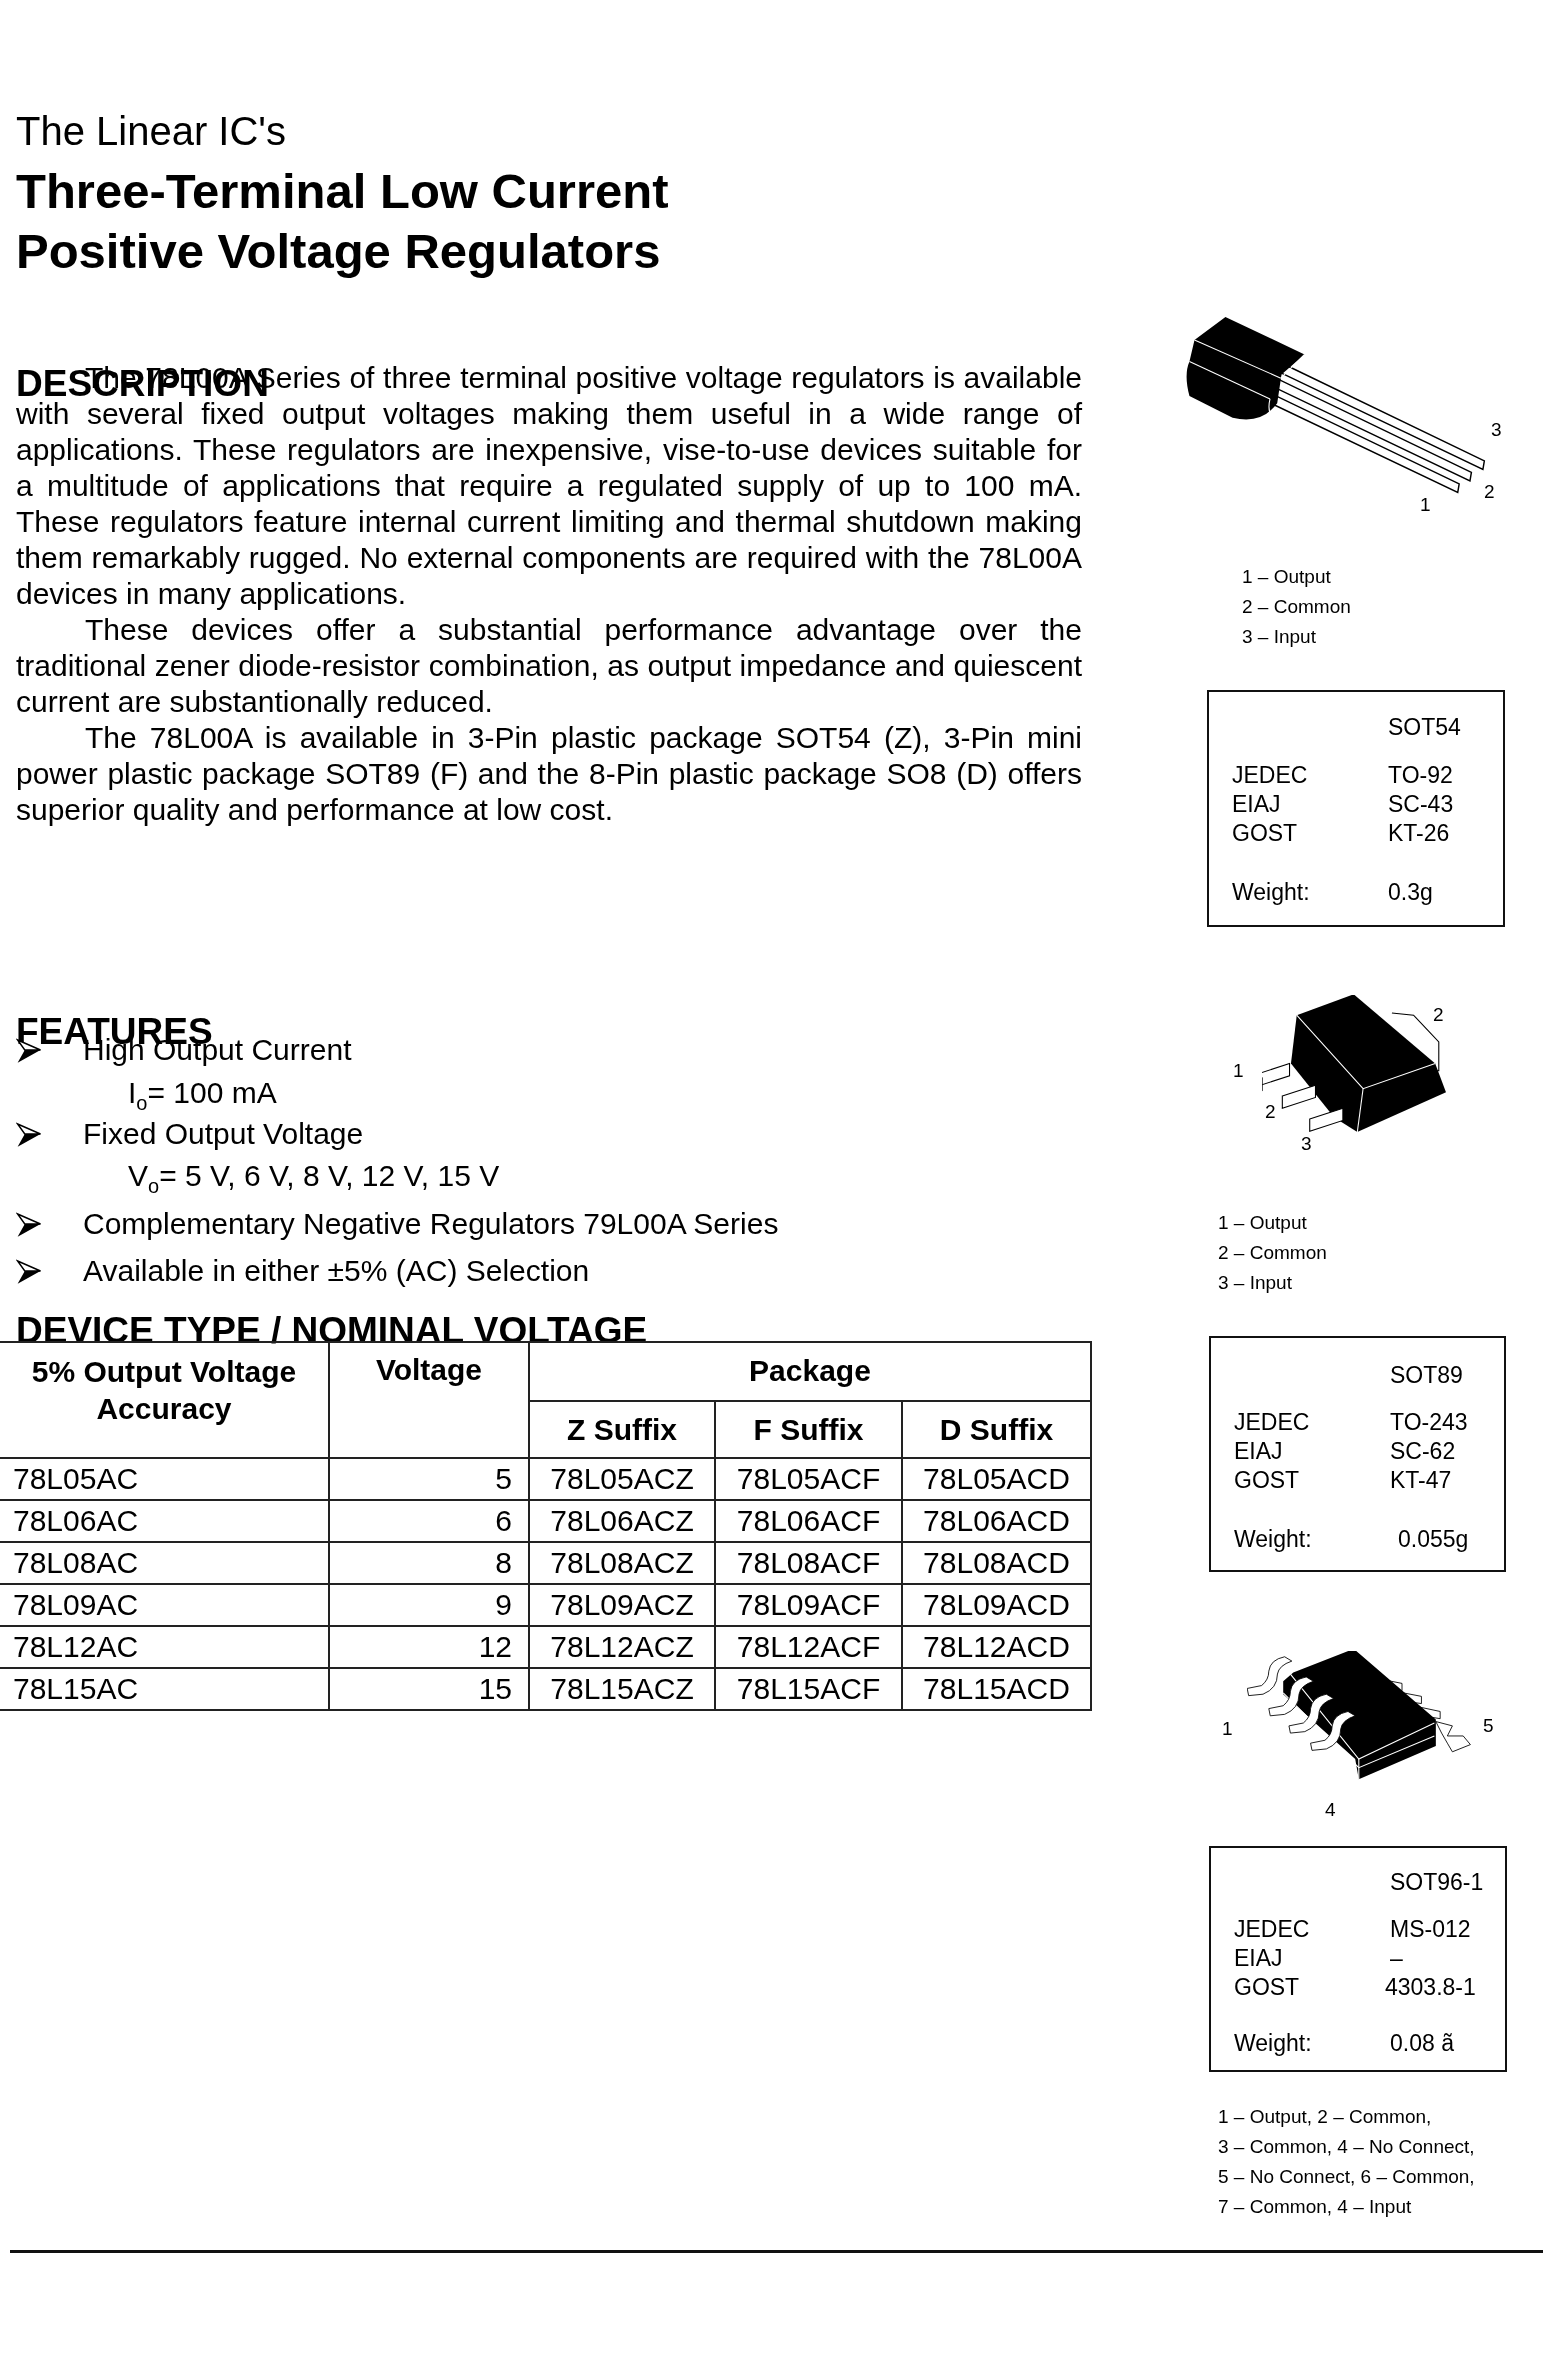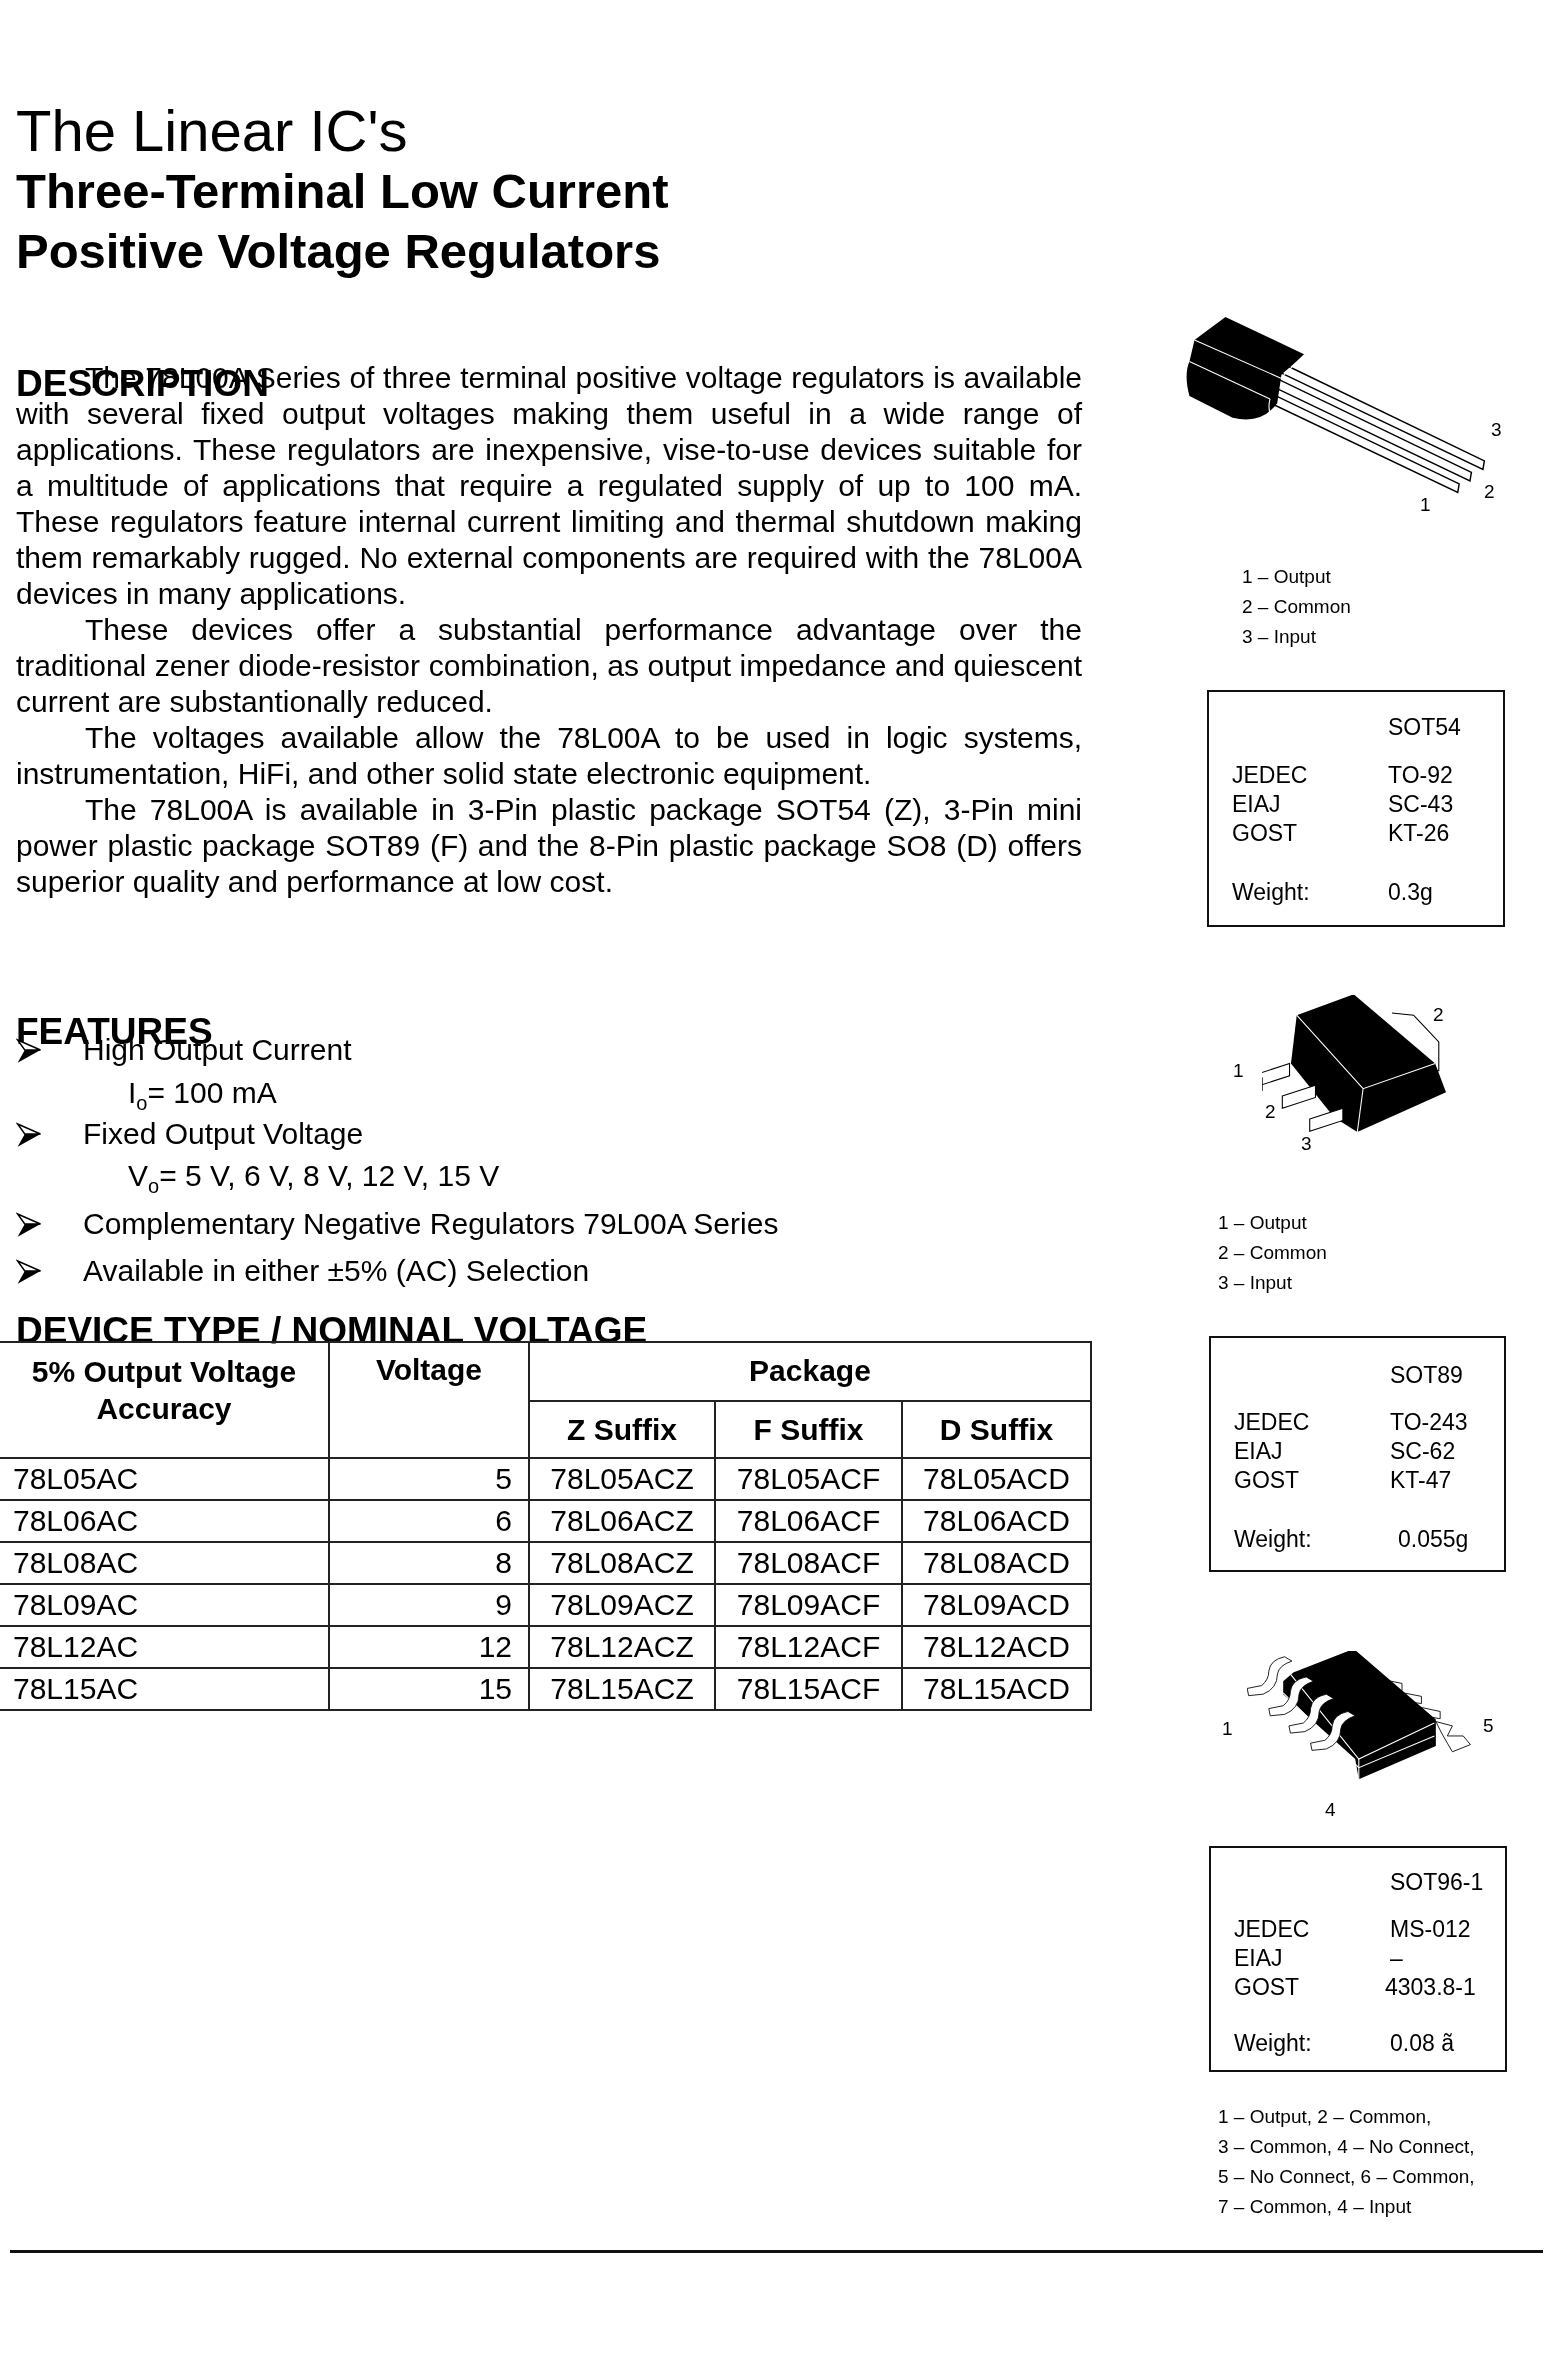--- a/index.html
+++ b/index.html
@@ -1,19 +1,19 @@
 <!DOCTYPE html>
 <html style="font-size:11.5px"><head>
 <meta charset="utf-8">
 <style>
   html, body { margin:0; padding:0; background:#ffffff; }
   body { width:1566px; height:2366px; position:relative; overflow:hidden;
          font-family:"Liberation Sans", sans-serif; color:#000; }
   .abs { position:absolute; }
-  .title1 { left:16px; top:101px; font-size:58px; line-height:60px; white-space:nowrap; }
+  .title1 { left:16px; top:101px; font-size:40px; line-height:60px; white-space:nowrap; }
   .title2 { left:16px; top:161px; font-size:49px; line-height:60px; font-weight:bold; white-space:nowrap; }
   .title3 { left:16px; top:221px; font-size:49px; line-height:60px; font-weight:bold; white-space:nowrap; }
   .h2 { font-size:37px; font-weight:bold; line-height:43px; white-space:nowrap; left:16px;margin-top:40px; }
   .desc { left:16px; top:360px; width:1066px; font-size:30px; line-height:36px; text-align:justify; }
   .desc p { margin:0; text-indent:69px; text-align-last:left; }
   .feat { left:16px; font-size:30px; line-height:40px; white-space:nowrap; }
   .feat .arrow { position:absolute; left:0; top:0; width:29px; height:40px; }
   .feat .txt { position:absolute; left:67px; top:0; }
   .feat .sub { position:absolute; left:112px; top:0; }
   .feat sub { font-size:20px; vertical-align:-7.2px; line-height:0; }
@@ -35,21 +35,20 @@
 <body>
 
 <div class="abs title1">The Linear IC's</div>
 <div class="abs title2">Three-Terminal Low Current</div>
 <div class="abs title3">Positive Voltage Regulators</div>
 
 <div class="abs h2" style="top:322px;">DESCRIPTION</div>
 <div class="abs desc">
   <p>The 78L00A Series of three terminal positive voltage regulators is available with several fixed output voltages making them useful in a wide range of applications. These regulators are inexpensive, vise-to-use devices suitable for a multitude of applications that require a regulated supply of up to 100 mA. These regulators feature internal current limiting and thermal shutdown making them remarkably rugged. No external components are required with the 78L00A devices in many applications.</p>
   <p>These devices offer a substantial performance advantage over the traditional zener diode-resistor combination, as output impedance and quiescent current are substantionally reduced.</p>
-  <p>The voltages available allow the 78L00A to be used in logic systems, instrumentation, HiFi, and other solid state electronic equipment.</p>
   <p>The 78L00A is available in 3-Pin plastic package SOT54 (Z), 3-Pin mini power plastic package SOT89 (F) and the 8-Pin plastic package SO8 (D) offers superior quality and performance at low cost.</p>
 </div>
 
 <div class="abs h2" style="top:970px;">FEATURES</div>
 
 <div class="abs feat" style="top:1030px;">
   <svg class="arrow" viewBox="0 0 40 56">
       <path d="M2 14 L34 28 L2 46 L12 28 Z" fill="#000"></path>
       <path d="M2 14 L34 28 L12 28 Z" fill="#fff" stroke="#000" stroke-width="2"></path>
     </svg>

